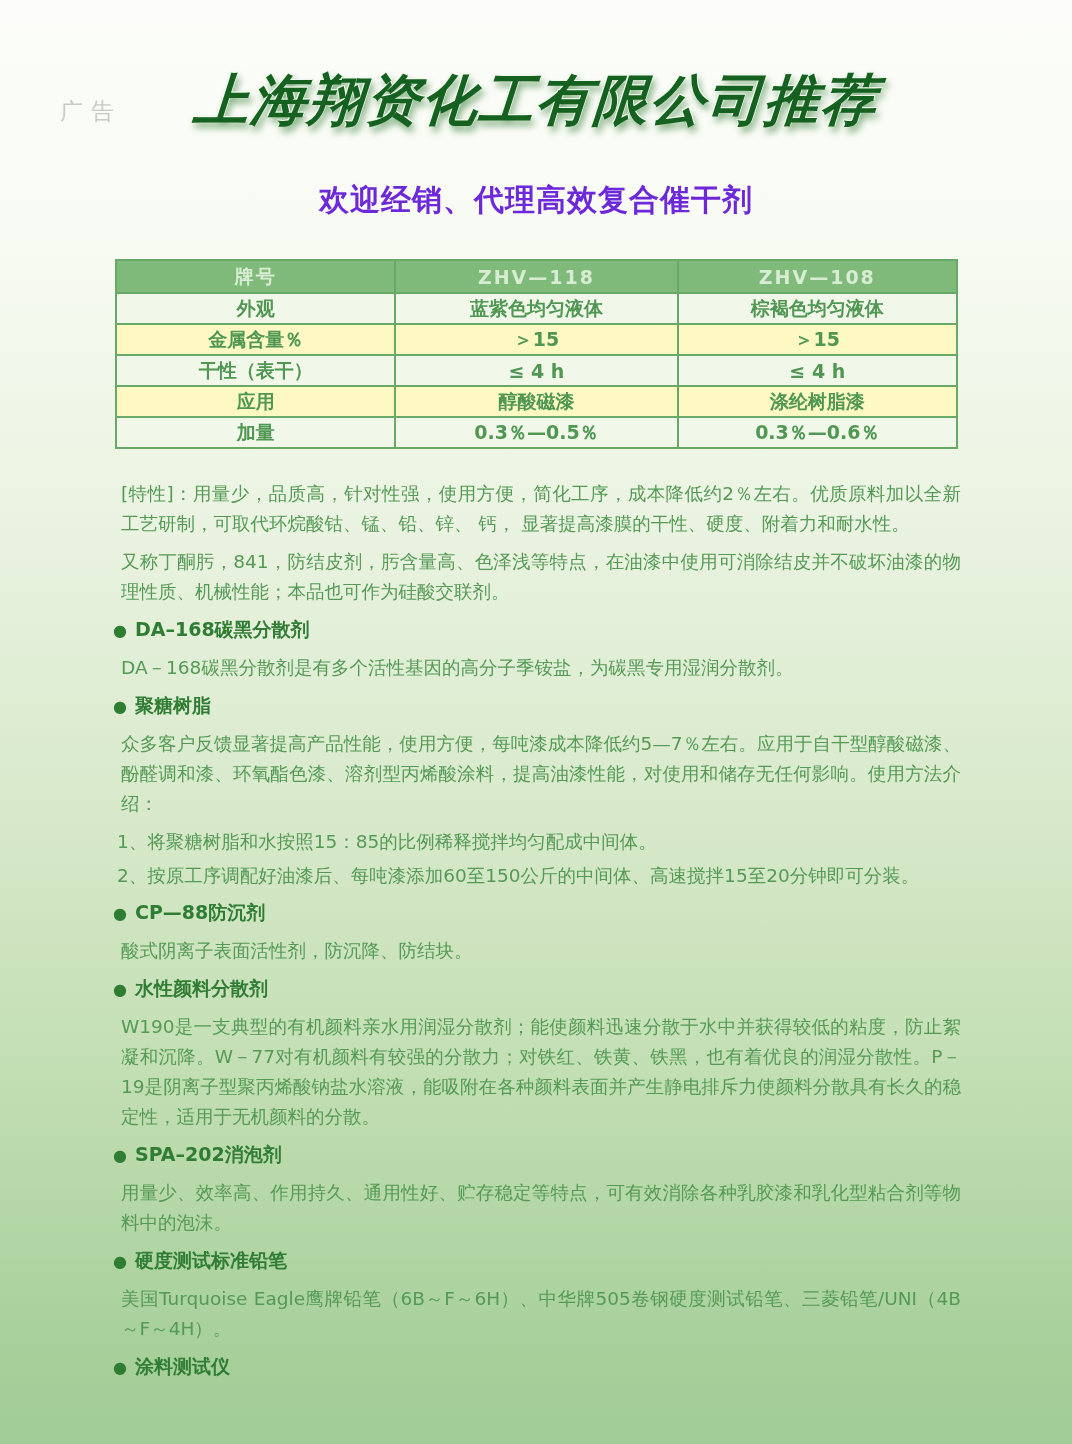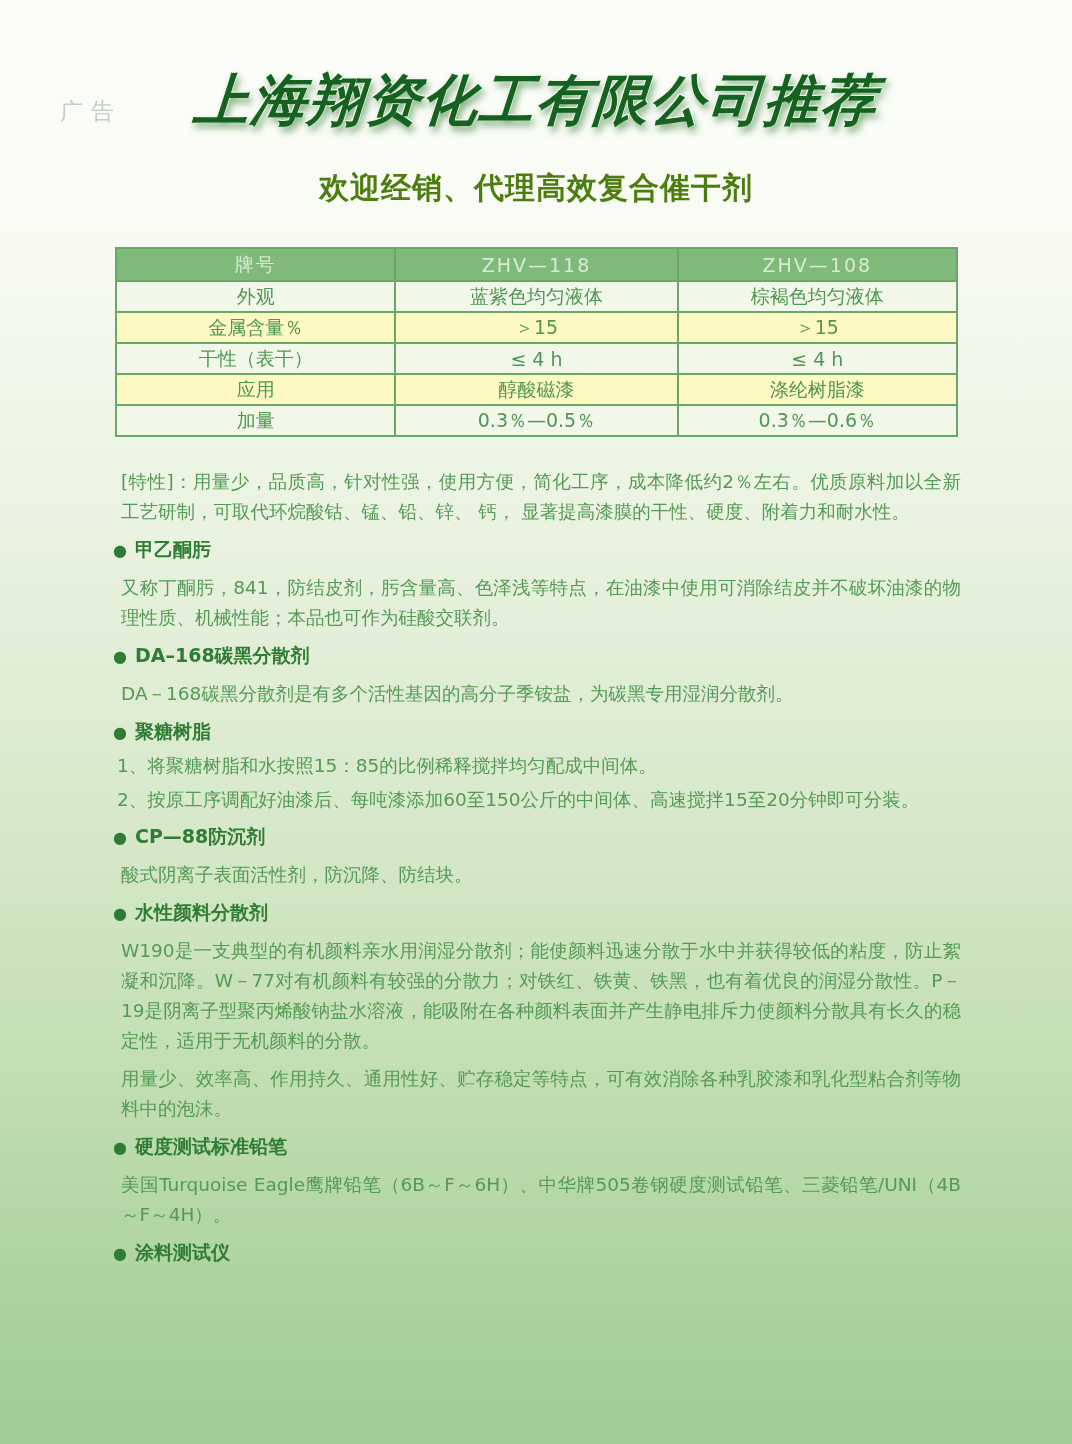--- a/index.html
+++ b/index.html
@@ -15,31 +15,31 @@
     font-size:23px;letter-spacing:8px;color:#c7ccc2;font-weight:normal;
   }
   .title{
     margin:64px 0 0 0;text-align:center;
     font-size:55px;font-weight:bold;font-style:italic;
     color:#15611f;letter-spacing:2px;
     transform:skewX(-4deg);
     text-shadow:-1px -1px 0 #f0f8ec,1px -1px 0 #f0f8ec,3px 5px 7px rgba(90,150,90,.8);
   }
   .subtitle{
-    margin:30px 0 0 0;text-align:center;
-    font-size:30px;font-weight:bold;color:#4d7c0f;letter-spacing:1px;
+    margin:42px 0 0 0;text-align:center;
+    font-size:30px;font-weight:bold;color:#6d28d9;letter-spacing:1px;
   }
   table.spec{
     width:843px;margin:38px 0 0 115px;
     border-collapse:collapse;
     font-size:19px;
   }
   table.spec th,table.spec td{
     border:2px solid #68a968;
-    height:27px;padding:1px 4px;text-align:center;font-weight:normal;
+    height:27px;padding:1px 4px;text-align:center;font-weight:bold;
   }
   table.spec th{
     background:#7fba7b;color:#d8ecd3;height:29px;letter-spacing:2px;
   }
   table.spec td{background:#fef9c3;color:#4f9752;}
   table.spec tr:nth-child(odd) td{background:#f1f8ea;}
   table.spec col.c1{width:280px;} table.spec col.c2{width:283px;} table.spec col.c3{width:280px;}
   .content{
     width:856px;margin:30px 0 0 113px;
     font-size:18.5px;line-height:30px;color:#549a55;
@@ -104,46 +104,47 @@
         <td>0.3％—0.5％</td>
         <td>0.3％—0.6％</td>
       </tr>
     </tbody>
   </table>
 
   <div class="content">
     <p class="features">[特性]：用量少，品质高，针对性强，使用方便，简化工序，成本降低约2％左右。优质原料加以全新工艺研制，可取代环烷酸钴、锰、铅、锌、 钙， 显著提高漆膜的干性、硬度、附着力和耐水性。</p>
 
     <section>
-      <h3><span class="bullet">●</span><span>甲乙酮肟</span></h3>
       <p>又称丁酮肟，841，防结皮剂，肟含量高、色泽浅等特点，在油漆中使用可消除结皮并不破坏油漆的物理性质、机械性能；本品也可作为硅酸交联剂。</p>
     </section>
 
     <section>
       <h3><span class="bullet">●</span><span>DA–168碳黑分散剂</span></h3>
       <p>DA－168碳黑分散剂是有多个活性基因的高分子季铵盐，为碳黑专用湿润分散剂。</p>
     </section>
 
     <section>
       <h3><span class="bullet">●</span><span>聚糖树脂</span></h3>
+      <p>众多客户反馈显著提高产品性能，使用方便，每吨漆成本降低约5—7％左右。应用于自干型醇酸磁漆、酚醛调和漆、环氧酯色漆、溶剂型丙烯酸涂料，提高油漆性能，对使用和储存无任何影响。使用方法介绍：</p>
       <p class="numline">1、将聚糖树脂和水按照15：85的比例稀释搅拌均匀配成中间体。</p>
       <p class="numline">2、按原工序调配好油漆后、每吨漆添加60至150公斤的中间体、高速搅拌15至20分钟即可分装。</p>
     </section>
 
     <section>
       <h3><span class="bullet">●</span><span>CP—88防沉剂</span></h3>
       <p>酸式阴离子表面活性剂，防沉降、防结块。</p>
     </section>
 
     <section>
       <h3><span class="bullet">●</span><span>水性颜料分散剂</span></h3>
       <p>W190是一支典型的有机颜料亲水用润湿分散剂；能使颜料迅速分散于水中并获得较低的粘度，防止絮凝和沉降。W－77对有机颜料有较强的分散力；对铁红、铁黄、铁黑，也有着优良的润湿分散性。P－19是阴离子型聚丙烯酸钠盐水溶液，能吸附在各种颜料表面并产生静电排斥力使颜料分散具有长久的稳定性，适用于无机颜料的分散。</p>
     </section>
 
     <section>
+      <h3><span class="bullet">●</span><span>SPA–202消泡剂</span></h3>
       <p>用量少、效率高、作用持久、通用性好、贮存稳定等特点，可有效消除各种乳胶漆和乳化型粘合剂等物料中的泡沫。</p>
     </section>
 
 
     <section>
       <h3><span class="bullet">●</span><span>硬度测试标准铅笔</span></h3>
       <p>美国Turquoise Eagle鹰牌铅笔（6B～F～6H）、中华牌505卷钢硬度测试铅笔、三菱铅笔/UNI（4B～F～4H）。</p>
     </section>
 
     <section>

